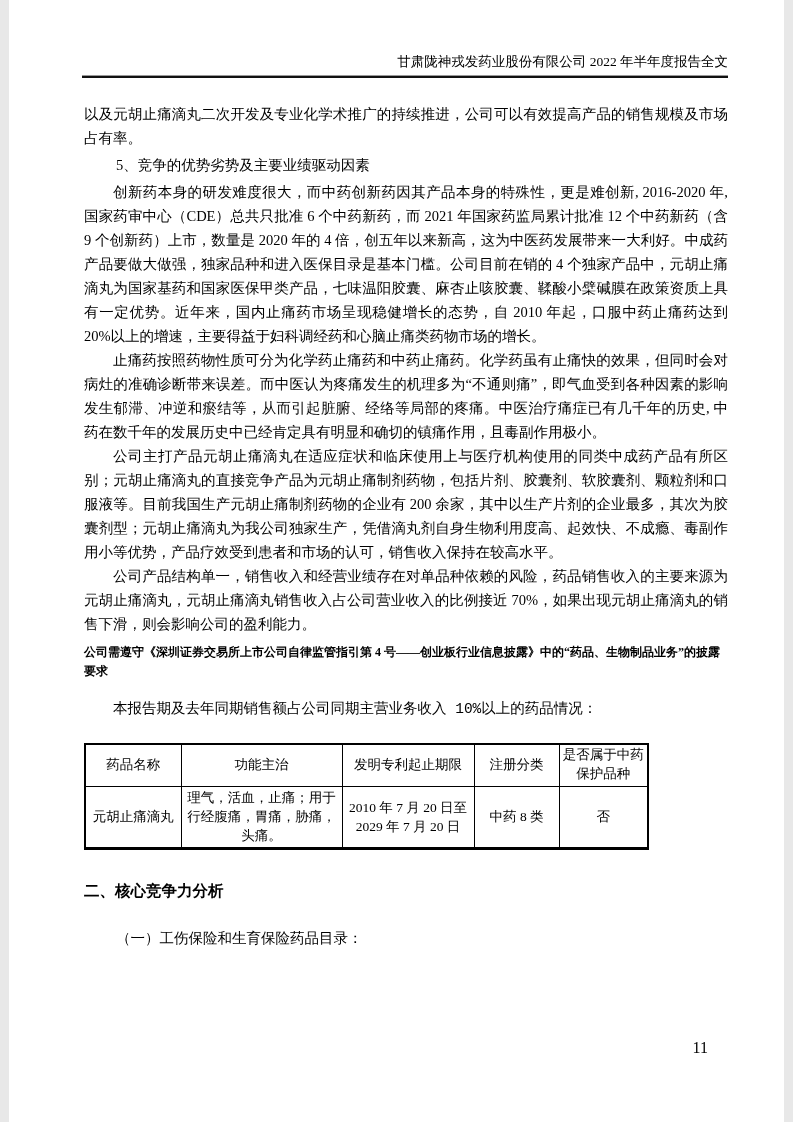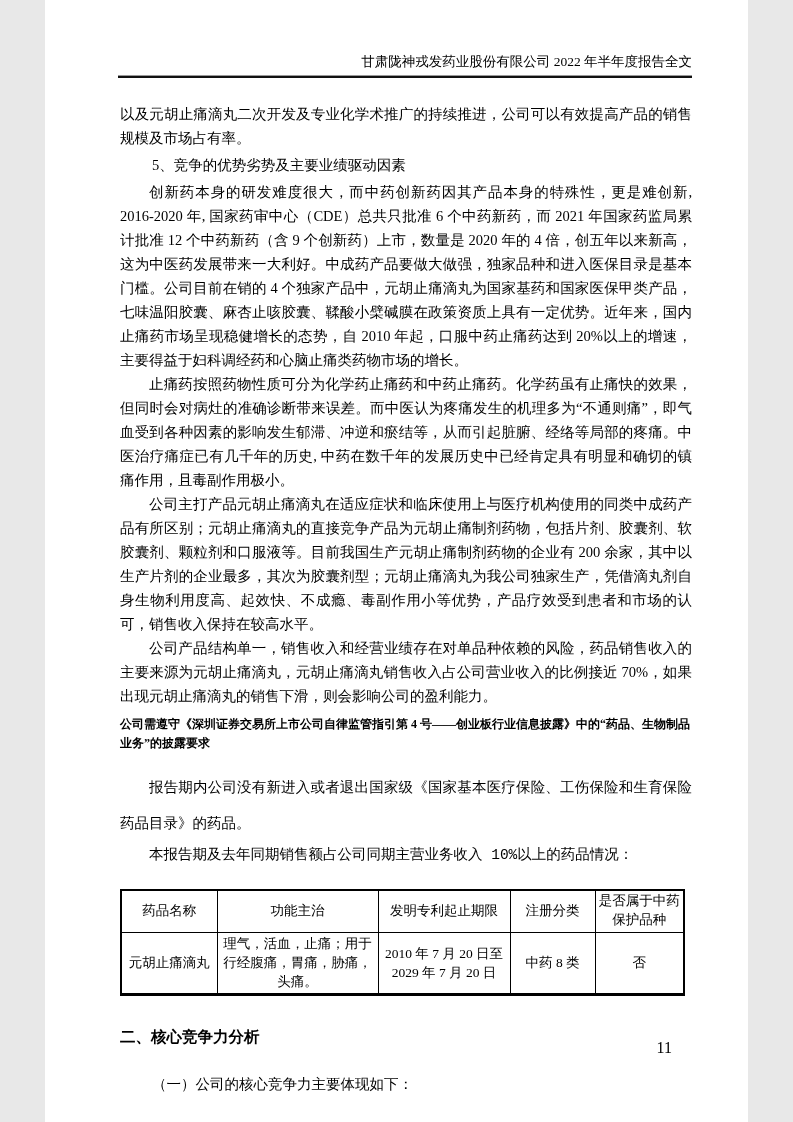--- a/index.html
+++ b/index.html
@@ -1,17 +1,17 @@
 <!DOCTYPE html>
 <html><head>
 <meta charset="utf-8">
 <style>
   html, body { margin: 0; padding: 0; background: #e8e8e8; }
   .page {
-    width: 703px;
+    width: 775px;
     height: 1122px;
     background: #ffffff;
     position: relative;
     margin: 0 auto;
     overflow: hidden;
     font-family: "Liberation Serif", "DejaVu Serif", serif;
     color: #000000;
   }
   .header {
     margin: 0 56px 0 73px;
@@ -95,21 +95,20 @@
     <p class="para">创新药本身的研发难度很大，而中药创新药因其产品本身的特殊性，更是难创新, 2016-2020 年, 国家药审中心（CDE）总共只批准 6 个中药新药，而 2021 年国家药监局累计批准 12 个中药新药（含 9 个创新药）上市，数量是 2020 年的 4 倍，创五年以来新高，这为中医药发展带来一大利好。中成药产品要做大做强，独家品种和进入医保目录是基本门槛。公司目前在销的 4 个独家产品中，元胡止痛滴丸为国家基药和国家医保甲类产品，七味温阳胶囊、麻杏止咳胶囊、鞣酸小檗碱膜在政策资质上具有一定优势。近年来，国内止痛药市场呈现稳健增长的态势，自 2010 年起，口服中药止痛药达到 20%以上的增速，主要得益于妇科调经药和心脑止痛类药物市场的增长。</p>
 
     <p class="para">止痛药按照药物性质可分为化学药止痛药和中药止痛药。化学药虽有止痛快的效果，但同时会对病灶的准确诊断带来误差。而中医认为疼痛发生的机理多为“不通则痛”，即气血受到各种因素的影响发生郁滞、冲逆和瘀结等，从而引起脏腑、经络等局部的疼痛。中医治疗痛症已有几千年的历史, 中药在数千年的发展历史中已经肯定具有明显和确切的镇痛作用，且毒副作用极小。</p>
 
     <p class="para">公司主打产品元胡止痛滴丸在适应症状和临床使用上与医疗机构使用的同类中成药产品有所区别；元胡止痛滴丸的直接竞争产品为元胡止痛制剂药物，包括片剂、胶囊剂、软胶囊剂、颗粒剂和口服液等。目前我国生产元胡止痛制剂药物的企业有 200 余家，其中以生产片剂的企业最多，其次为胶囊剂型；元胡止痛滴丸为我公司独家生产，凭借滴丸剂自身生物利用度高、起效快、不成瘾、毒副作用小等优势，产品疗效受到患者和市场的认可，销售收入保持在较高水平。</p>
 
     <p class="para">公司产品结构单一，销售收入和经营业绩存在对单品种依赖的风险，药品销售收入的主要来源为元胡止痛滴丸，元胡止痛滴丸销售收入占公司营业收入的比例接近 70%，如果出现元胡止痛滴丸的销售下滑，则会影响公司的盈利能力。</p>
 
     <p class="note">公司需遵守《深圳证券交易所上市公司自律监管指引第 4 号——创业板行业信息披露》中的“药品、生物制品业务”的披露要求</p>
 
-    <p class="para catalog">报告期内公司没有新进入或者退出国家级《国家基本医疗保险、工伤保险和生育保险药品目录》的药品。</p>
 
     <p class="para intro">本报告期及去年同期销售额占公司同期主营业务收入 10%以上的药品情况：</p>
 
     <table class="drug-table">
       <colgroup>
         <col style="width:96px">
         <col style="width:161px">
         <col style="width:132px">
         <col style="width:85px">
         <col style="width:89px">
@@ -127,20 +126,20 @@
           <td>理气，活血，止痛；用于行经腹痛，胃痛，胁痛，头痛。</td>
           <td>2010 年 7 月 20 日至 2029 年 7 月 20 日</td>
           <td>中药 8 类</td>
           <td>否</td>
         </tr>
       </tbody>
     </table>
 
     <h2 class="section-title">二、核心竞争力分析</h2>
 
-    <p class="para sub1">（一）公司的核心竞争力主要体现如下：</p>
+    <p class="para sub1">（一）工伤保险和生育保险药品目录：</p>
 
 
   </div>
 
   <div class="page-number">11</div>
 
 </div>
 
 </body></html>

